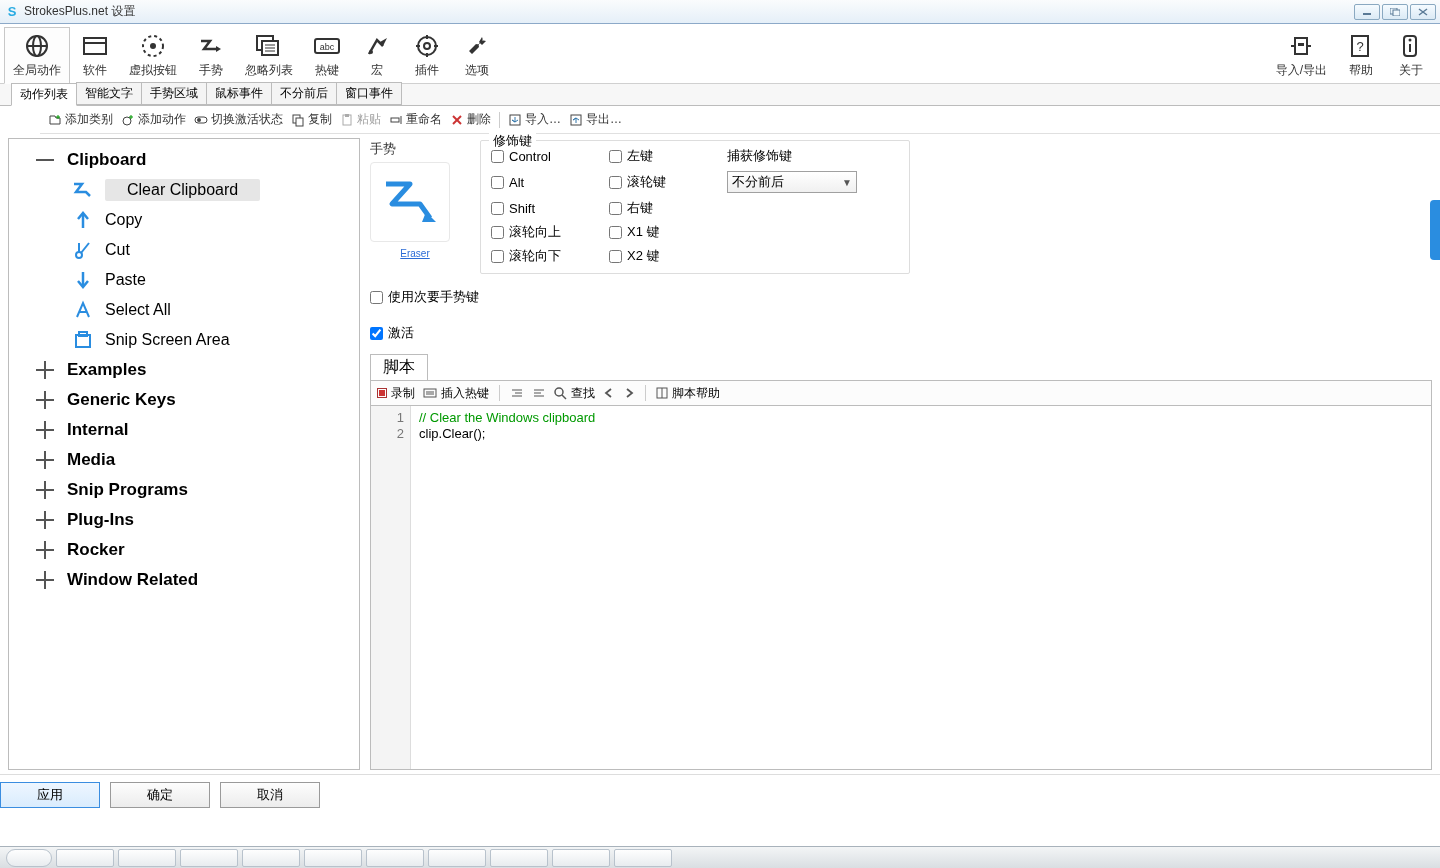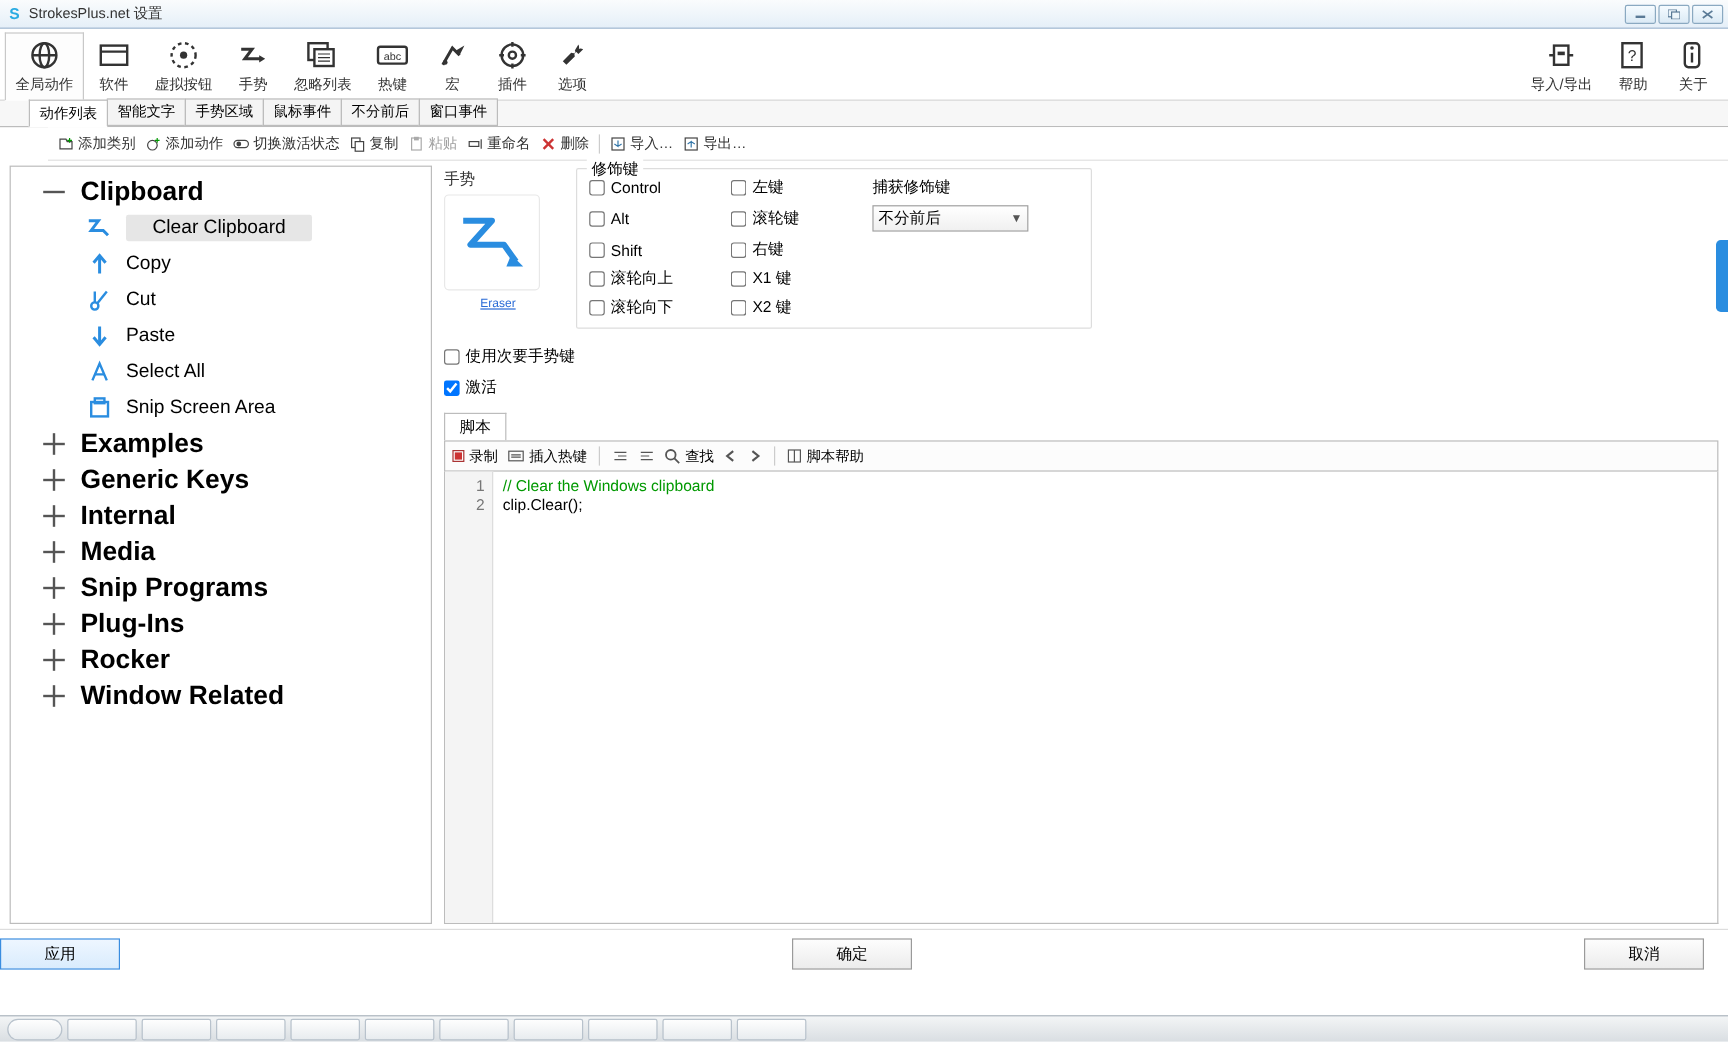--- a/index.html
+++ b/index.html
@@ -14,35 +14,35 @@
 
 
 .main-toolbar { height: 60px; background: #fff; display: flex; align-items: stretch; border-bottom: 1px solid #d0d0d0; padding: 2px 4px 0 4px; }
 .tb-btn { display: flex; flex-direction: column; align-items: center; justify-content: center; padding: 2px 8px; min-width: 50px; cursor: default; border:1px solid transparent; border-bottom:none;}
 .tb-btn.active { background: #fdfdfd; border:1px solid #c8c8c8; border-bottom:1px solid #fdfdfd; position:relative; top:1px;}
 .tb-btn .ic { height: 28px; display: flex; align-items: center; justify-content: center; }
 .tb-btn .lbl { font-size: 12px; color: #333; margin-top: 2px; }
 .tb-spacer { flex: 1; }
 
 
-.sec-tabs { height: 22px; display: flex; align-items:flex-end; padding-left: 24px; background:#f7f7f7; border-bottom:1px solid #bcbcbc;}
+.sec-tabs { height: 22px; display: flex; align-items:flex-end; padding-left: 11px; background:#f7f7f7; border-bottom:1px solid #bcbcbc;}
 .sec-tab { padding: 2px 8px; font-size: 12px; border: 1px solid #bcbcbc; background: #f4f4f4; margin-right: -1px; position: relative; cursor: default; }
 .sec-tab.active { background: #fff; border-bottom: 1px solid #fff; top:1px; z-index:1;}
 
 
 .sub-toolbar { height: 28px; display: flex; align-items: center; padding: 0 8px; background: #fff; border-bottom: 1px solid #e0e0e0; gap: 8px; margin-left: 40px; }
 .sub-item { display: flex; align-items: center; font-size: 12px; color: #333; gap: 3px; cursor: default; }
 .sub-item.disabled { color: #a0a0a0; }
 .sub-item .si { width: 14px; height: 14px; display:inline-flex; align-items:center; justify-content:center;}
 
 
 .main-split { display: flex; height: 640px; }
 .tree-panel { width: 352px; border:1px solid #bcbcbc; margin: 4px 0 4px 8px; background: #fff; overflow:auto; padding: 6px 4px;}
 .tree-row { display: flex; align-items: center; height: 30px; padding-left: 20px; gap: 10px; font-size: 16px; cursor: default; }
-.tree-row.group { font-weight: bold; font-size: 22px; }
+.tree-row.group { font-weight: bold; font-size: 17px; }
 .tree-row .node-icon { width: 24px; display:flex; align-items:center; justify-content:center; }
 .tree-row.child { padding-left: 58px; font-weight: normal; font-size: 16px;}
 .tree-row.child.selected { }
 .tree-row.child.selected .lbl { background: #e6e6e6; padding: 2px 22px; border-radius:2px;}
 .plus { display:inline-block; width:18px; height:18px; position:relative;}
 .plus::before, .plus::after { content:''; position:absolute; background:#555;}
 .plus::before { left:0; right:0; top:8px; height:2px;}
 .plus::after { top:0; bottom:0; left:8px; width:2px;}
 .minus { display:inline-block; width:18px; height:18px; position:relative;}
 .minus::before { content:''; position:absolute; left:0; right:0; top:8px; height:2px; background:#555;}
@@ -56,38 +56,38 @@
 .gesture-link { color: #2a6bd6; text-decoration: underline; font-size:10px; display:block; text-align:center; margin-top:6px;}
 .mod-group { border:1px solid #ddd; border-radius:2px; padding: 6px 10px 8px 10px; width: 430px; position:relative;}
 .mod-group .glabel { position:absolute; top:-9px; left:8px; background:#fff; padding:0 4px; font-size:13px;}
 .mod-grid { display:grid; grid-template-columns: 110px 110px auto; gap: 6px 8px; align-items:center;}
 .chk-row { display:flex; align-items:center; gap:5px; font-size:13px;}
 .chk-row input { width:13px; height:13px;}
 .capture-label { font-size:13px; }
 .combo { width: 130px; height:22px; border:1px solid #a0a0a0; background: linear-gradient(#fff,#f0f0f0); display:flex; align-items:center; justify-content:space-between; padding:0 4px; font-size:13px;}
 .combo .arr { font-size:10px; color:#555;}
 
-.below-opts { margin-top: 14px; display:flex; flex-direction:column; gap:8px; font-size:13px;}
+.below-opts { margin-top: 14px; display:flex; flex-direction:column; gap:18px; font-size:13px;}
 
 
 .script-tabs { margin-top: 12px; display:flex;}
-.script-tab { border:1px solid #bcbcbc; border-bottom:none; padding: 2px 12px; font-size:13px; background:#fff;}
+.script-tab { border:1px solid #bcbcbc; border-bottom:none; padding: 2px 12px; font-size:16px; background:#fff;}
 .script-toolbar { border:1px solid #bcbcbc; height:26px; display:flex; align-items:center; padding:0 6px; gap:8px; font-size:12px; background:#fcfcfc;}
 .stb-item { display:flex; align-items:center; gap:4px; cursor:default;}
 .stb-sep { width:1px; height:16px; background:#ccc; margin:0 2px;}
 .rec-dot { width:10px; height:10px; border:1px solid #a33; display:inline-block;}
 .rec-dot::after { content:''; display:block; width:6px; height:6px; background:#c33; margin:1px;}
 .code-area { flex:1; border:1px solid #bcbcbc; border-top:none; display:flex; font-family: Consolas, monospace; font-size:13px;}
 .gutter { width:40px; background:#f4f4f4; border-right:1px solid #ddd; text-align:right; padding:4px 6px 0 0; color:#777; line-height:16px;}
 .code { flex:1; padding:4px 8px; line-height:16px; white-space:pre;}
 .code .comment { color:#009900;}
 .code .ident { color:#000;}
 
 
-.footer { height: 40px; display:flex; align-items:center; justify-content:space-between; padding-right: 20px; gap: 10px; border-top:1px solid #ddd;}
+.footer { height: 40px; display:flex; align-items:center; justify-content:flex-start; padding-right: 20px; gap: 10px; border-top:1px solid #ddd;}
 .btn { width: 100px; height: 26px; border:1px solid #9a9a9a; background: linear-gradient(#fdfdfd,#ececec); font-size:13px; cursor:default;}
 .btn.primary { border:1px solid #3a8de0; background:linear-gradient(#eef6ff,#d9ecfd);}
 
 
 .edge-handle { position:absolute; right:0; top:200px; width:10px; height:60px; background:#2a8de0; border-radius:4px 0 0 4px;}
 
 
 .taskbar { position:absolute; bottom:0; left:0; right:0; height:22px; background: linear-gradient(#f3f5f6,#d9dee2); border-top:1px solid #a8b2bb; display:flex; align-items:center;}
 .taskbar .tseg { width:58px; height:18px; margin:0 2px; border:1px solid #b8c2cc; border-radius:2px; background:linear-gradient(#fefefe,#e8ecef);}
 .taskbar .tseg:first-child { margin-left:6px; width:46px; border-radius:9px;}

